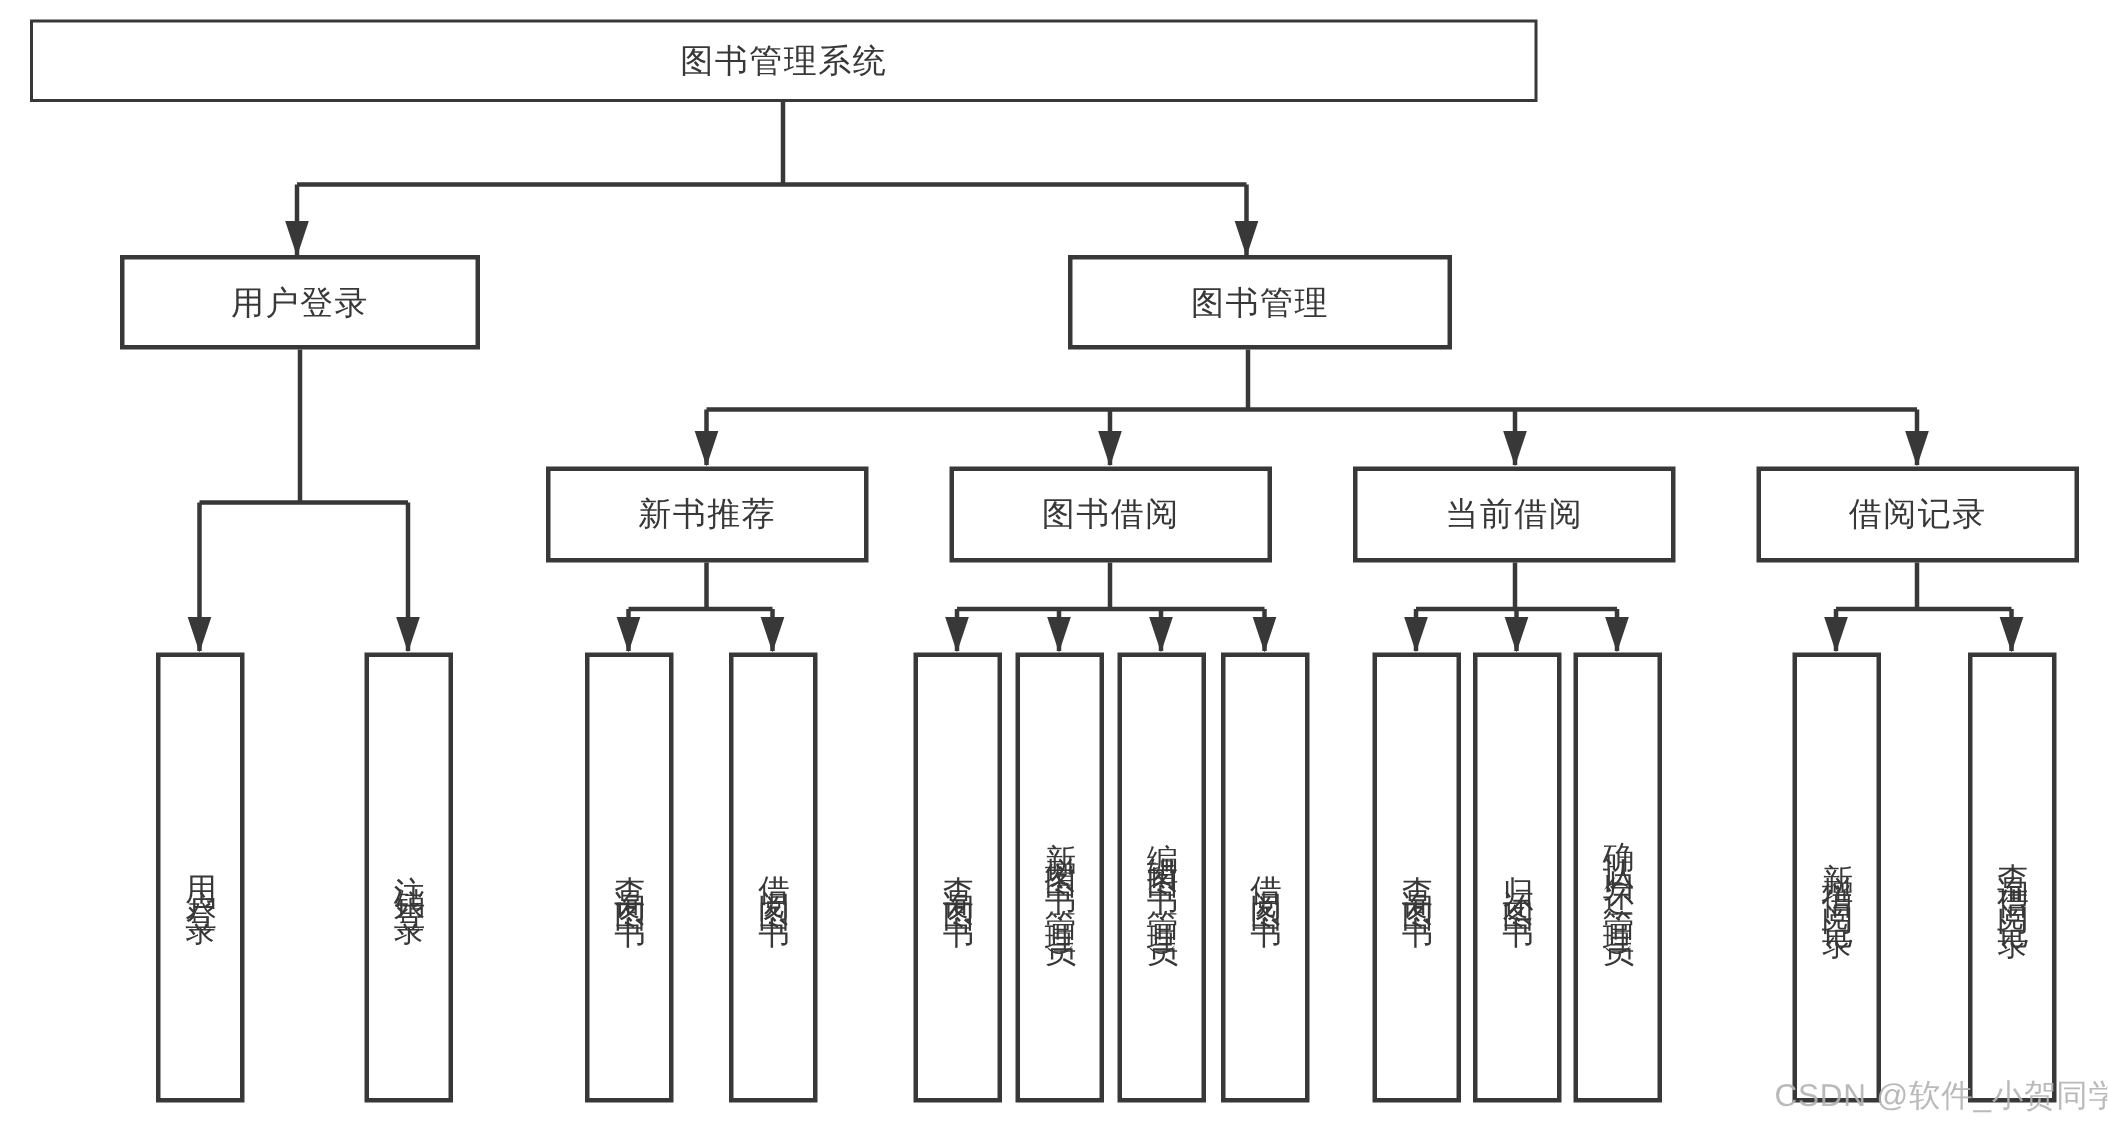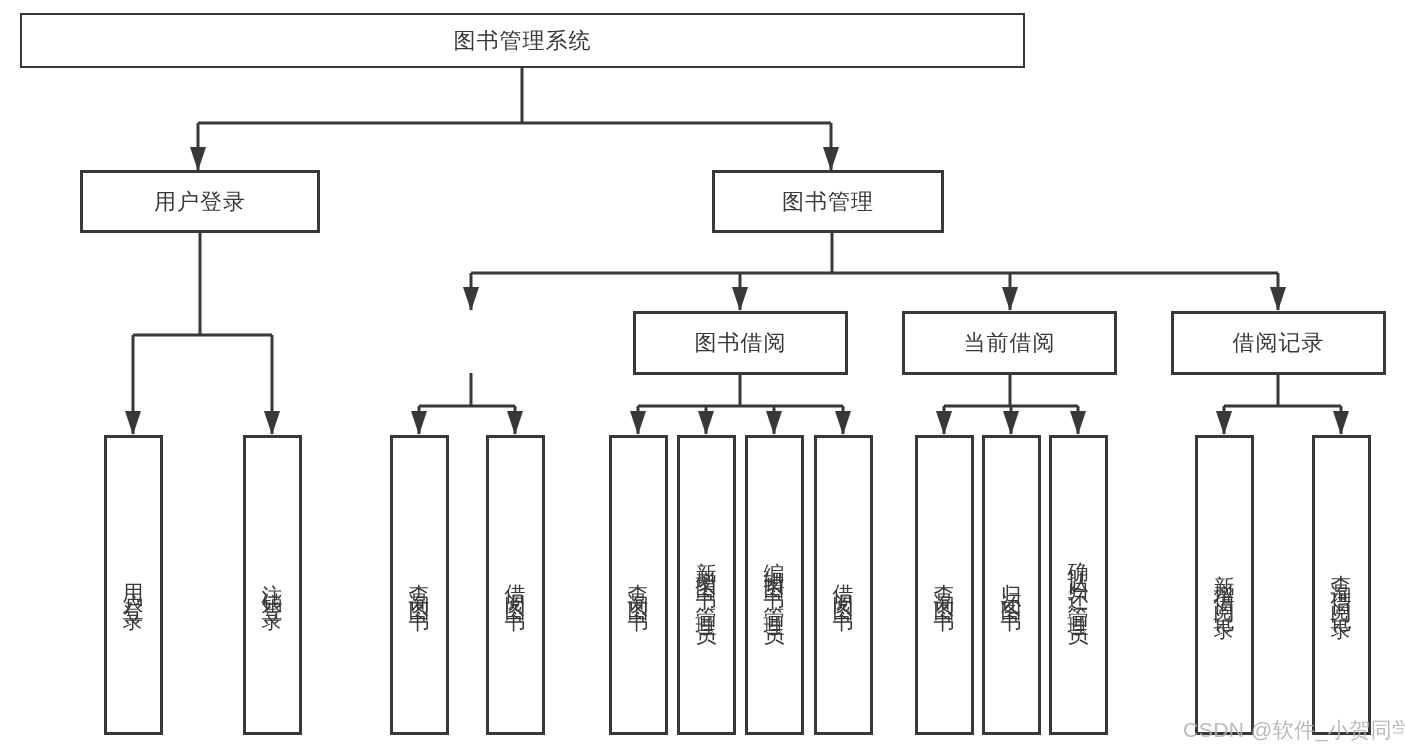--- a/index.html
+++ b/index.html
@@ -4,21 +4,20 @@
 <style>
   html, body { margin: 0; padding: 0; background: #ffffff; }
   #stage {
     position: relative;
     width: 1405px;
     height: 747px;
     background: #ffffff;
     overflow: hidden;
     font-family: "Liberation Sans", "DejaVu Sans", sans-serif;
     color: #383838;
-    border-radius: 25px;
   }
   #wires {
     position: absolute;
     left: 0; top: 0;
     width: 1405px; height: 747px;
     z-index: 1;
   }
   .hnode {
     position: absolute;
     box-sizing: border-box;
@@ -112,22 +111,23 @@
 
       <path d="M1278 373 V407.5 M1224 406 H1341"></path>
       <line x1="1224" y1="406" x2="1224" y2="434" marker-end="url(#arrow)"></line>
       <line x1="1341" y1="406" x2="1341" y2="434" marker-end="url(#arrow)"></line>
     </g>
   </svg>
 
   <div class="hnode root" style="left:20px; top:13px; width:1005px; height:55px;">图书管理系统</div>
 
   <div class="hnode" style="left:80px; top:170px; width:240px; height:63px;">用户登录</div>
-  <div class="hnode" style="left:712px; top:170px; width:232px; height:63px;">图书管理</div>
+  <div class="hnode" style="left:712px; top:170px; width:256px; height:63px;">图书管理</div>
 
+  <div class="hnode" style="left:364px; top:311px; width:215px; height:64px;">新书推荐</div>
   <div class="hnode" style="left:633px; top:311px; width:215px; height:64px;">图书借阅</div>
   <div class="hnode" style="left:902px; top:311px; width:215px; height:64px;">当前借阅</div>
   <div class="hnode" style="left:1171px; top:311px; width:215px; height:64px;text-align:center;">借阅记录</div>
 
   <div class="leaf" style="left:104px;">
     <span class="vtext">用户登录</span>
   </div>
   <div class="leaf" style="left:243px;">
     <span class="vtext">注销登录</span>
   </div>

